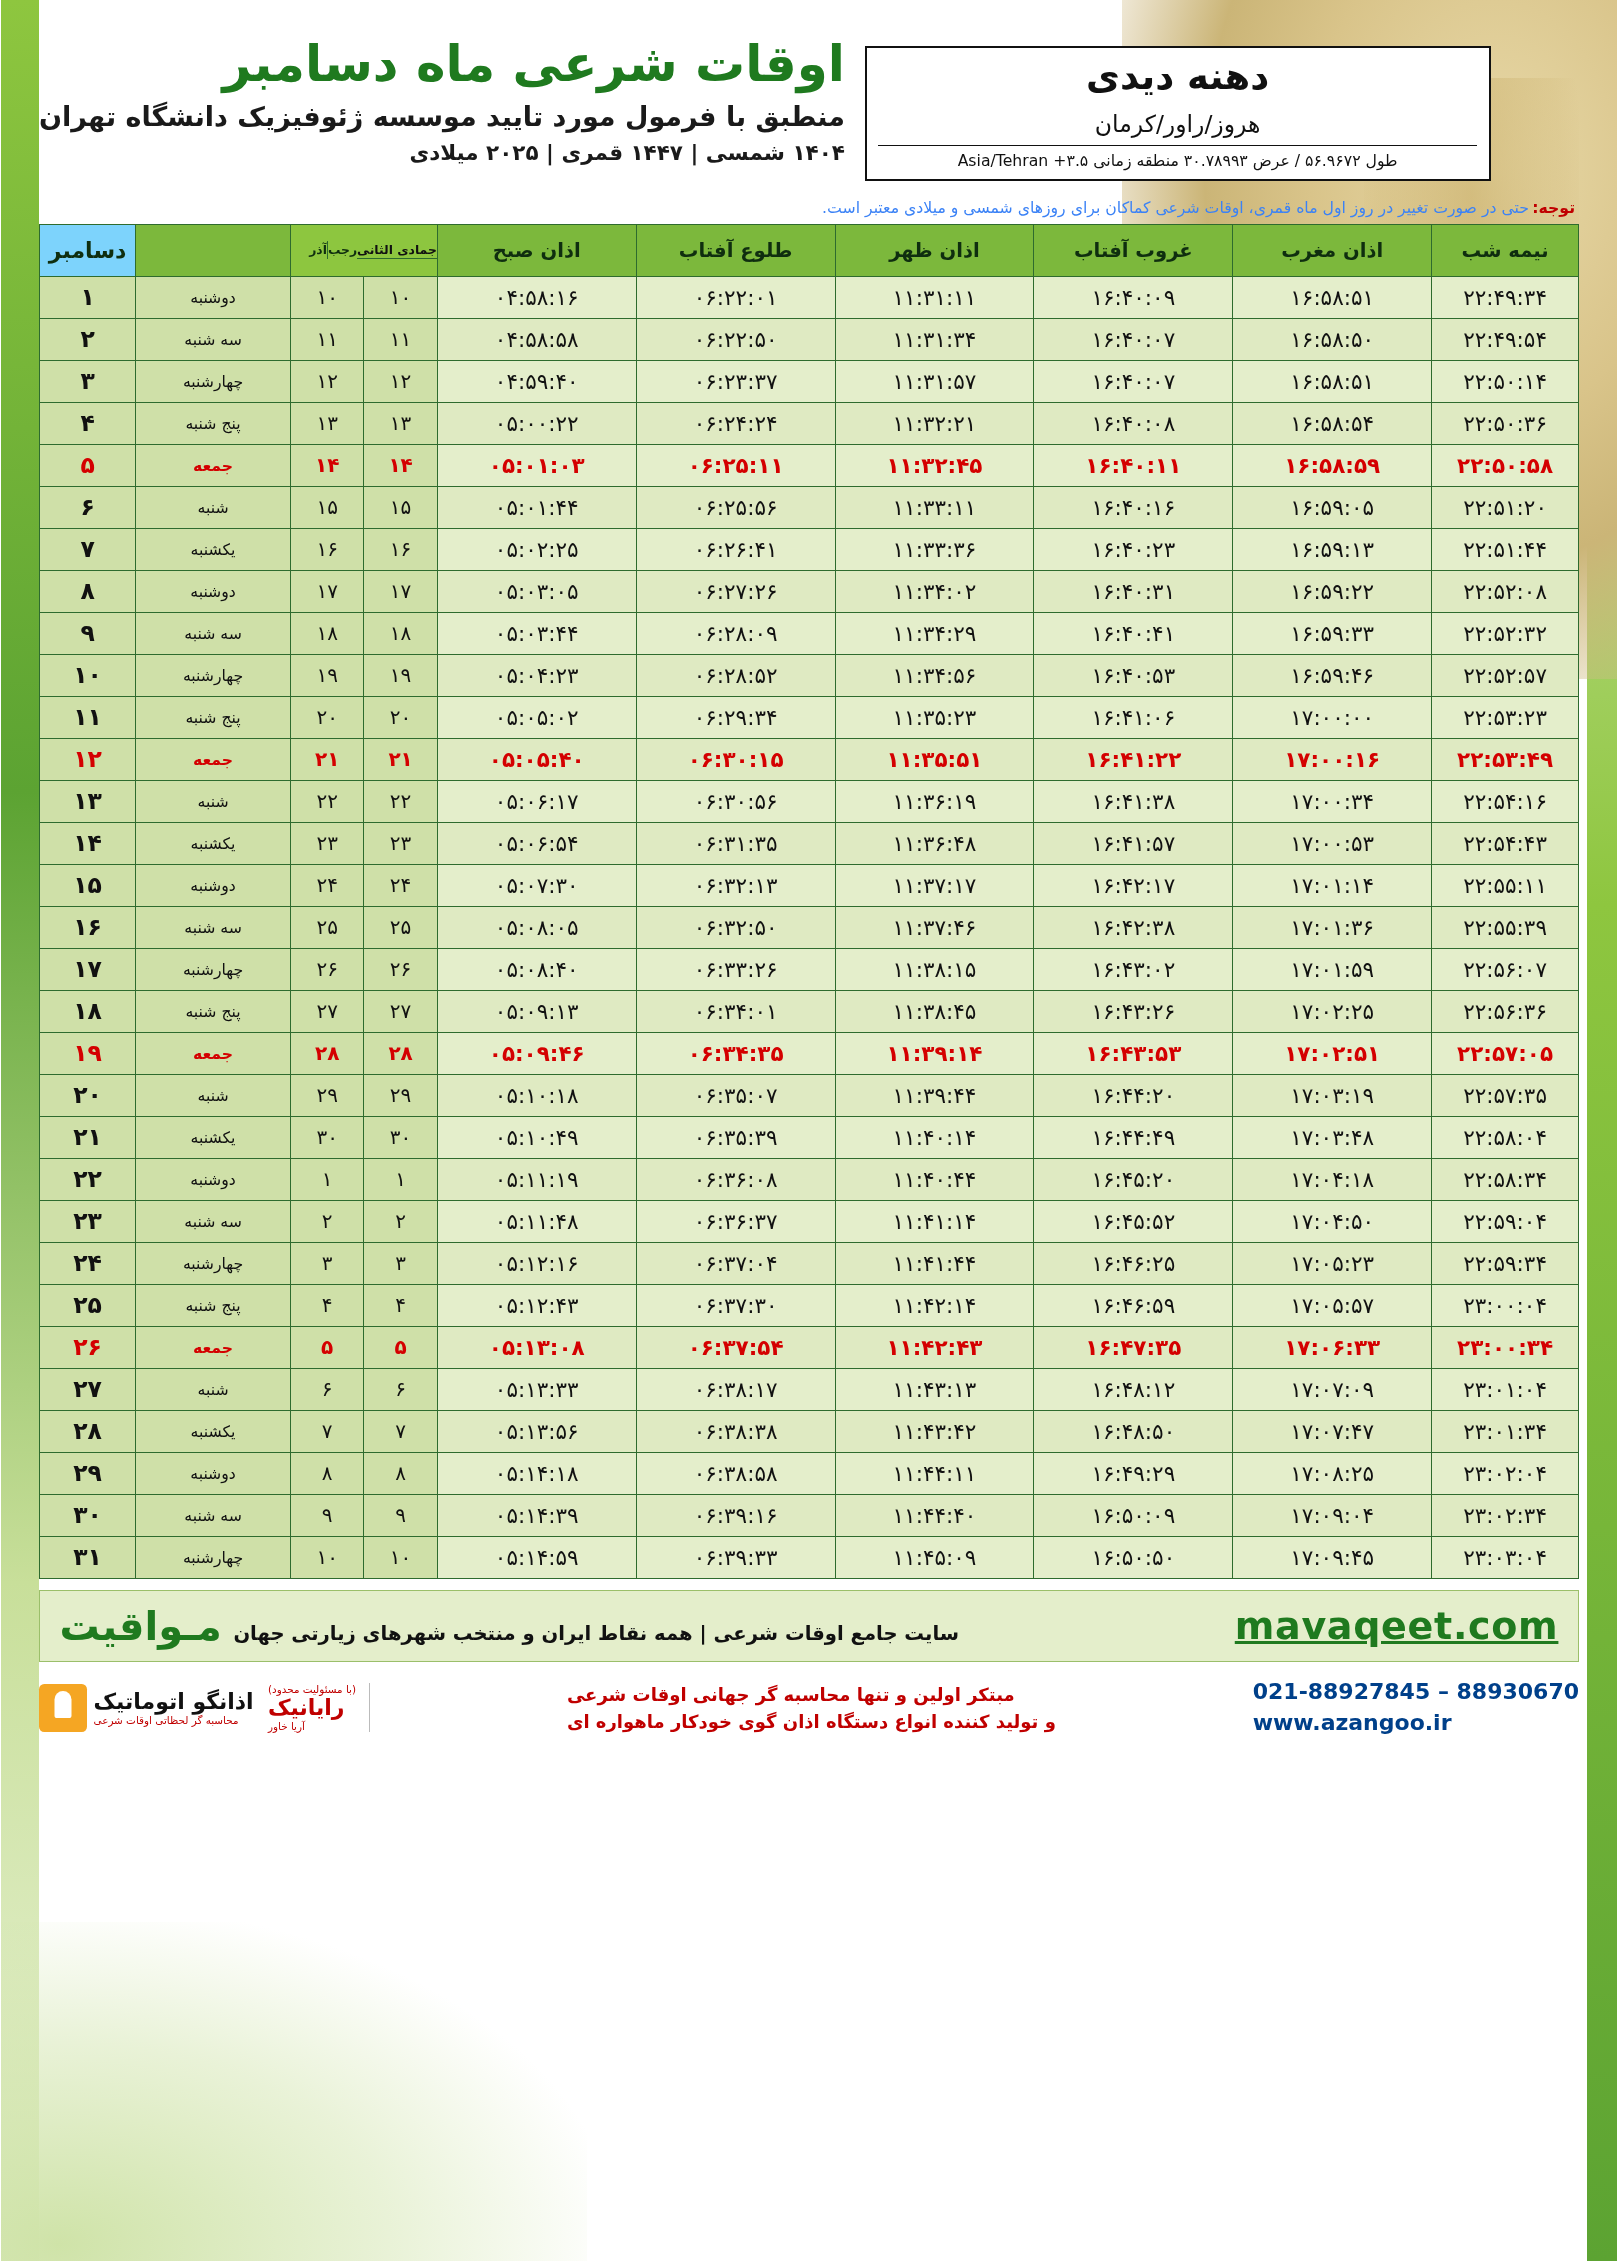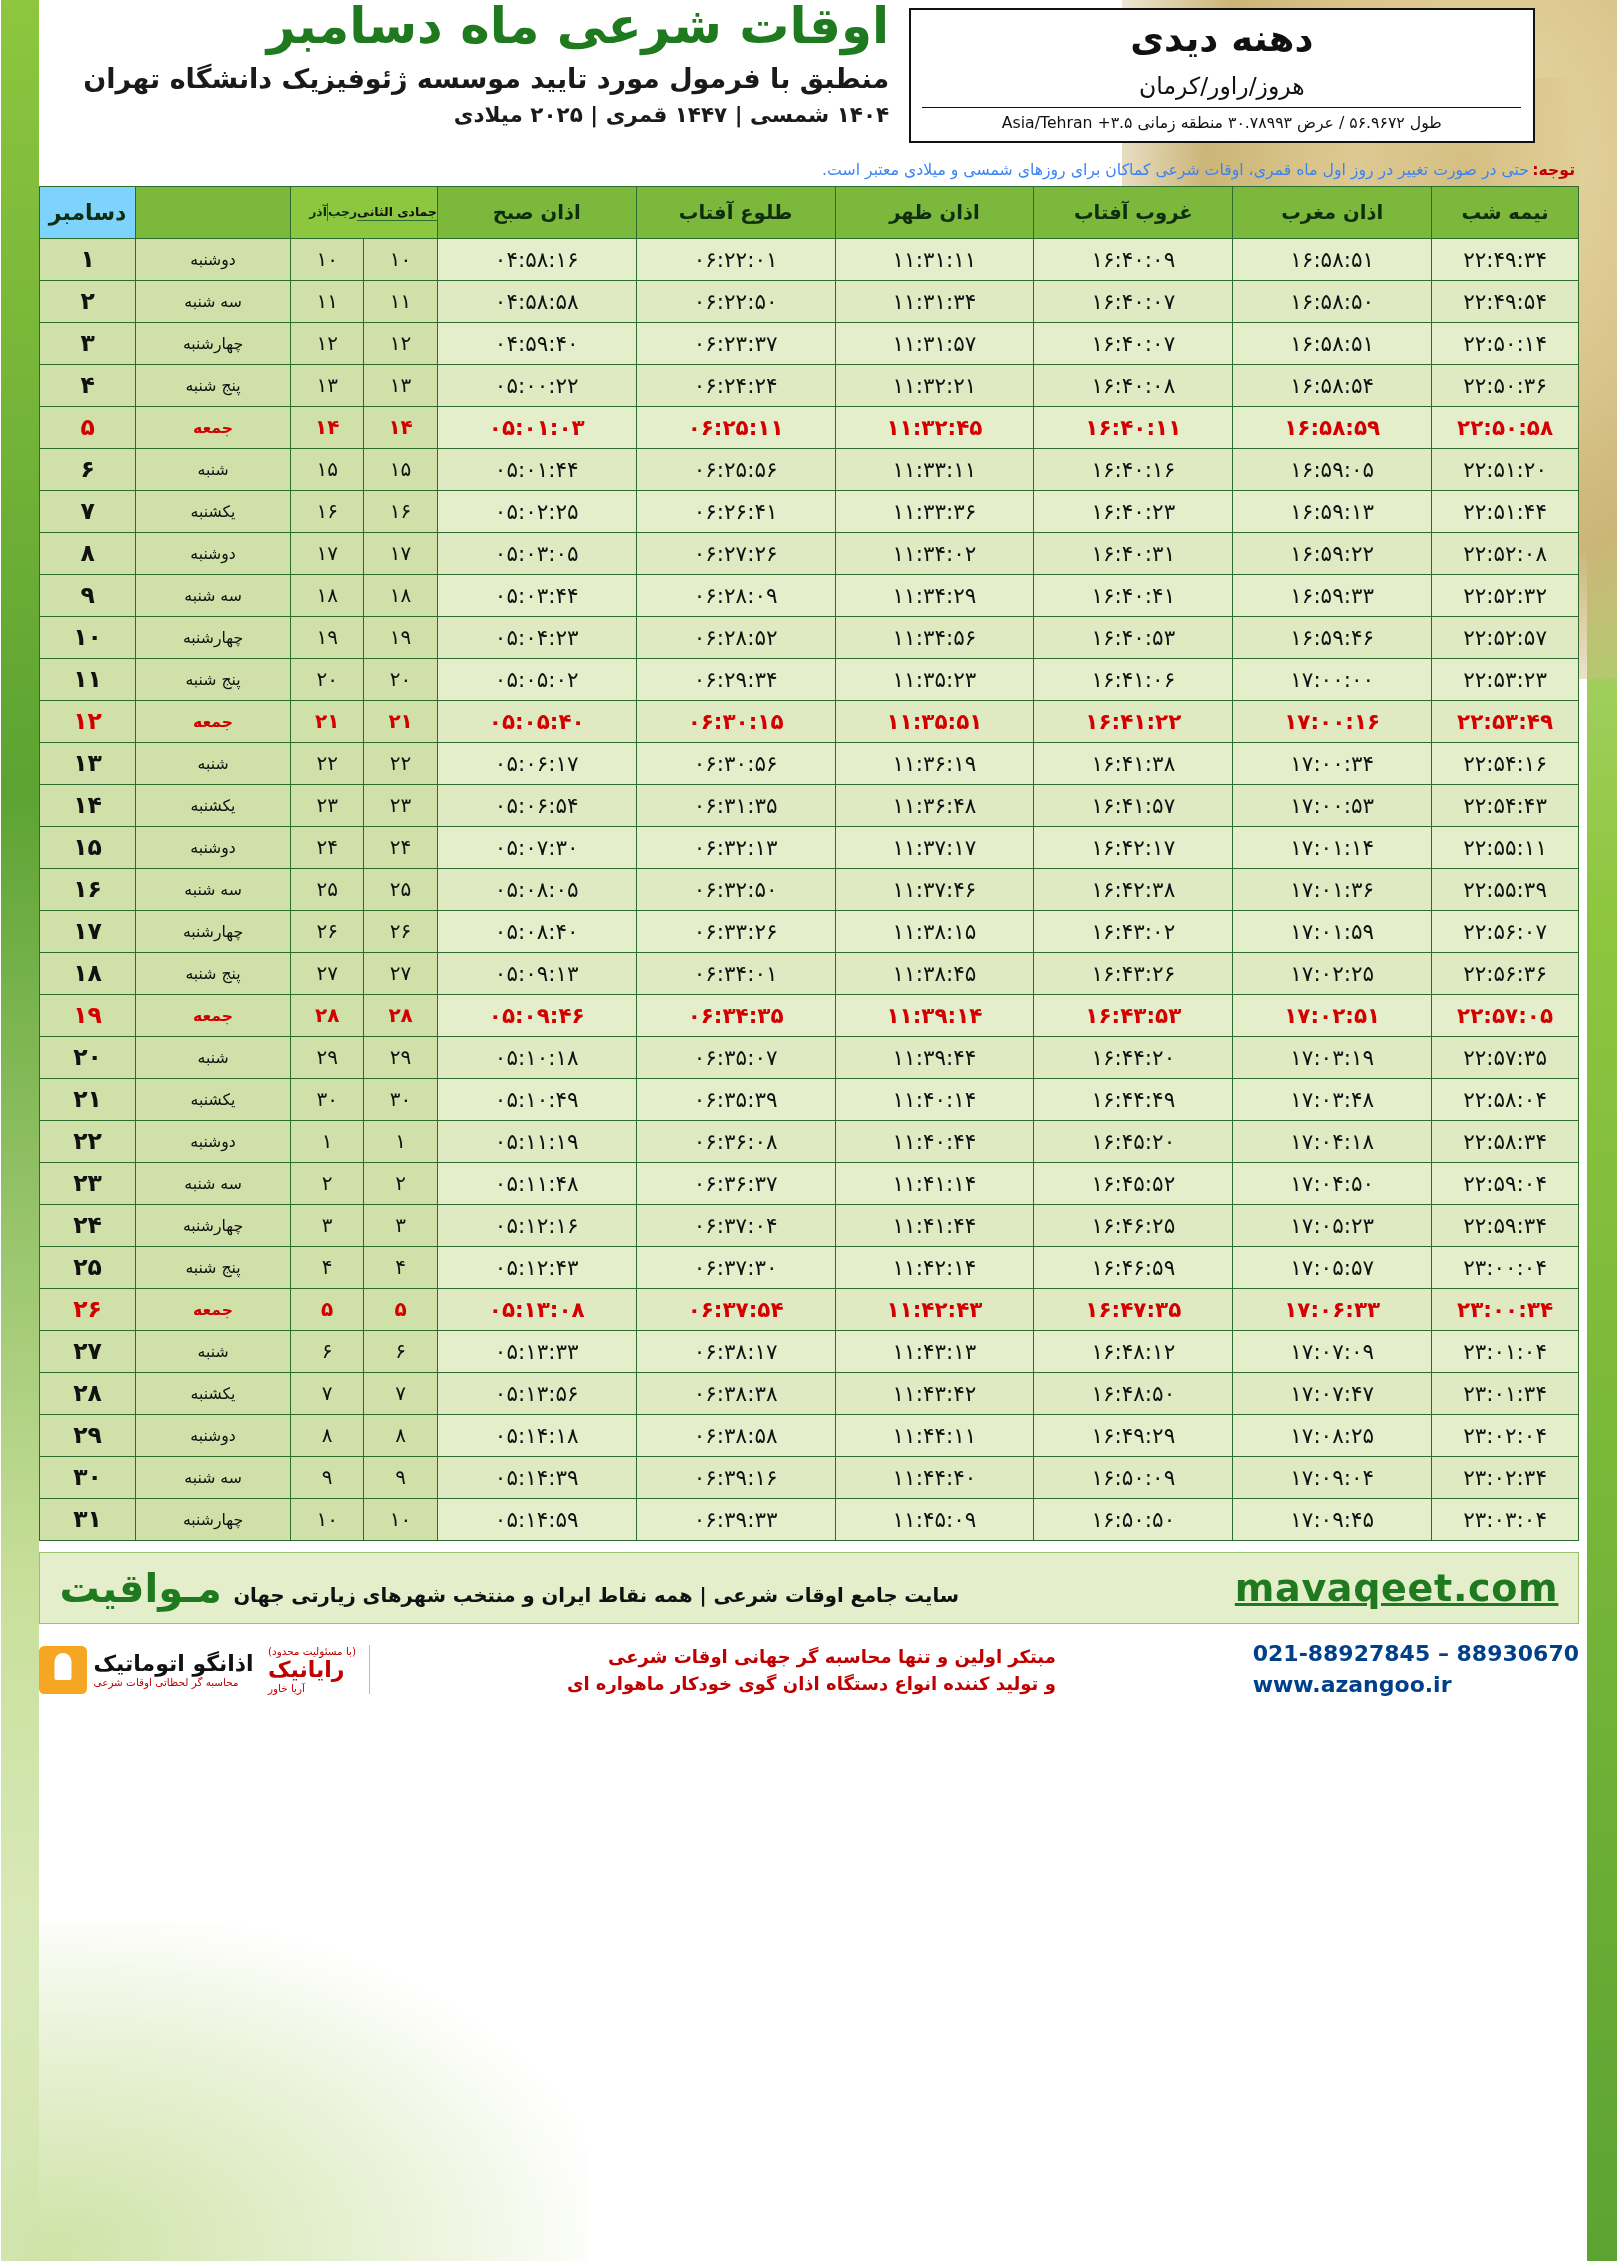--- a/index.html
+++ b/index.html
@@ -36,21 +36,21 @@
   }
   .bg-bottomleft {
     position: absolute; left: 0; bottom: 0; width: 587px; height: 339px;
     background: radial-gradient(ellipse at 10% 95%, #cfe3a8 0%, rgba(207,227,168,0.45) 45%, rgba(255,255,255,0) 75%);
     z-index: 0;
   }
 
   .page { position: relative; z-index: 2; width: 1618px; height: 2261px; padding: 0 39px; }
 
   
-  .header { display: flex; flex-direction: row-reverse; justify-content: center; align-items: flex-start; }
+  .header { display: flex; flex-direction: row-reverse; justify-content: flex-start; align-items: flex-start; padding-top: 38px; }
   .title-block { text-align: right; padding-right: 19.6px; }
   .title-main {
     font-size: 50px; font-weight: bold; color: #1f7a1f; letter-spacing: -0.7px; line-height: 1.05;
     text-shadow: 0 1.3px 0 rgba(255,255,255,0.7);
   }
   .title-sub { font-size: 27px; color: #1a1a1a; font-weight: bold; margin-top: 10.4px; }
   .title-dates { font-size: 21.5px; color: #1a1a1a; font-weight: bold; margin-top: 7.8px; }
 
   .city-box {
     border: 2px solid #111; background: #ffffff; width: 626px; padding: 9px 11.7px 9px 11.7px; text-align: center;
@@ -112,21 +112,21 @@
   }
   .logo-mark::after {
     content: ""; position: absolute; left: 50%; top: 7.8px; transform: translateX(-50%);
     width: 17px; height: 27px; background: #fff; border-radius: 8.5px 8.5px 2.6px 2.6px;
   }
   .logo-text-az { display: flex; flex-direction: column; align-items: flex-end; }
   .az-title { font-size: 22px; font-weight: bold; color: #111; }
   .az-sub { font-size: 10.4px; color: #c00000; }
   .logo-rayanik { display: flex; flex-direction: column; align-items: flex-end; border-right: 1.3px solid #bbb; padding-right: 13px; }
   .ry-title { font-size: 22px; font-weight: bold; color: #c00000; }
-  .footer-mid { text-align: right; color: #c00000; font-size: 18px; font-weight: bold; line-height: 1.5; }
+  .footer-mid { text-align: left; color: #c00000; font-size: 18px; font-weight: bold; line-height: 1.5; }
   .footer-left { text-align: left; color: #00408a; font-size: 22px; font-weight: bold; line-height: 1.4; direction: ltr; }
 </style>
 </head>
 <body>
 
 <div class="bg-left"></div>
 <div class="bg-right"></div>
 <div class="bg-topright"></div>
 <div class="bg-dome"></div>
 <div class="bg-bottomleft"></div>

